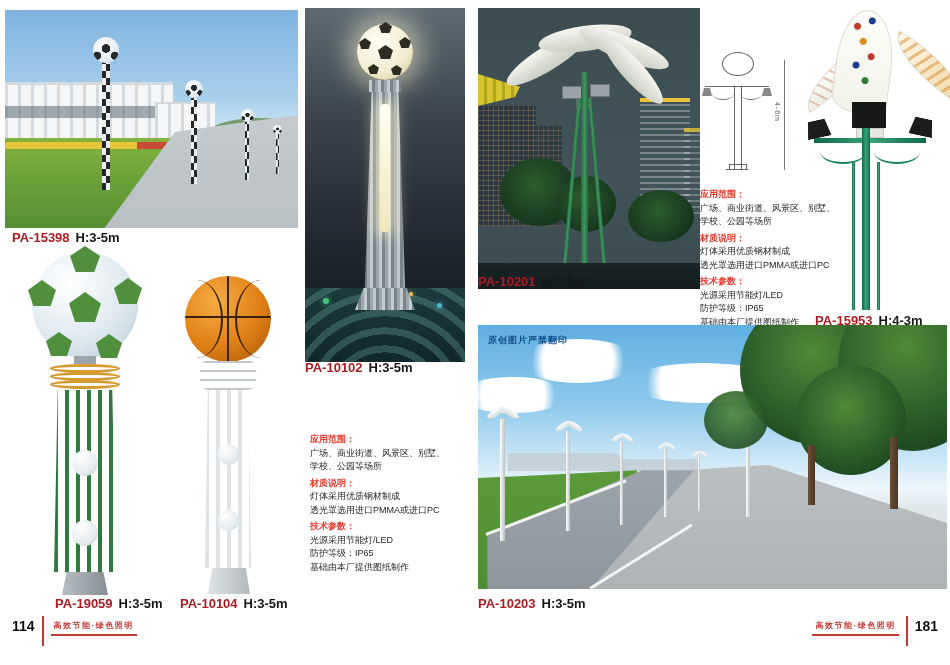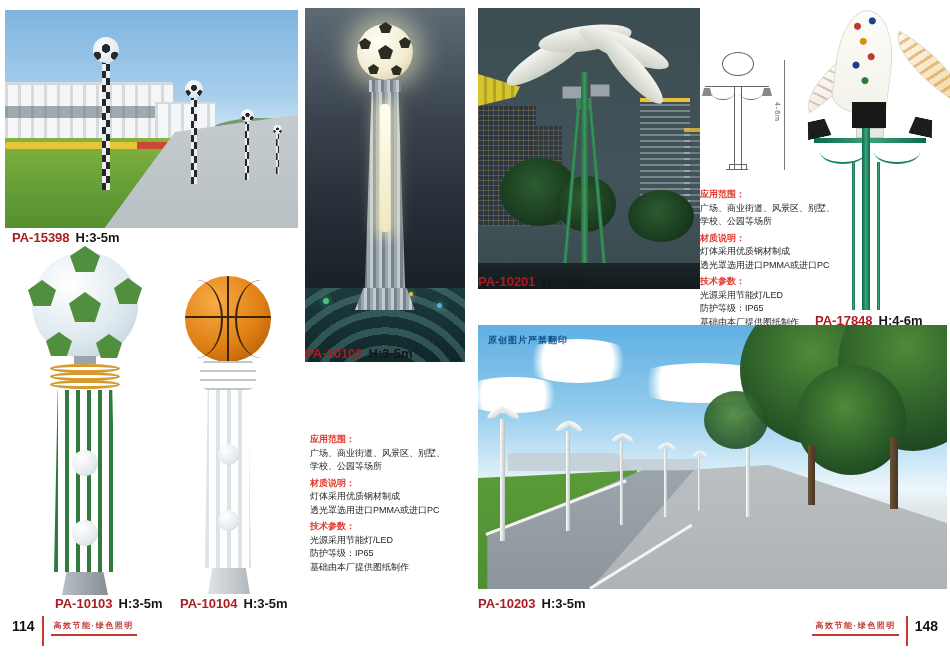--- a/index.html
+++ b/index.html
@@ -144,21 +144,21 @@
       <div style="top:0;"></div>
         <div style="top:8px;"></div>
         <div style="top:16px;"></div>
     </div>
     <div class="rods-green" style="left:28px;top:138px;width:62px;height:182px;clip-path:polygon(6% 0,94% 0,100% 100%,0 100%);"></div>
     <div class="sphere" style="left:46px;top:198px;width:26px;height:26px;"></div>
     <div class="sphere" style="left:46px;top:268px;width:26px;height:26px;"></div>
     <div class="pbase" style="left:36px;top:320px;width:46px;height:23px;"></div>
   </div>
   <div class="plabel" style="left:55px;top:596px;">
-    <span class="code">PA-10103</span><span class="ht">H:3-5m</span>
+    <span class="code">PA-19059</span><span class="ht">H:3-5m</span>
   </div>
 
   <div class="abs" style="left:170px;top:276px;width:115px;height:320px;">
     <div class="abs" style="left:15px;top:0;width:86px;height:86px;border-radius:50%;background:radial-gradient(circle at 36% 30%,#f6ad45,#e07f14 55%,#a55409);">
       <div class="abs" style="left:42px;top:0;width:2px;height:86px;background:#3a2408;border-radius:2px;"></div>
       <div class="abs" style="left:0;top:40px;width:86px;height:2px;background:#3a2408;border-radius:2px;"></div>
       <div class="abs" style="left:-14px;top:4px;width:50px;height:78px;border-right:2px solid #3a2408;border-radius:50%;"></div>
       <div class="abs" style="left:50px;top:4px;width:50px;height:78px;border-left:2px solid #3a2408;border-radius:50%;"></div>
     </div>
     <div class="abs" style="left:30px;top:84px;width:56px;height:30px;border-radius:8px/10px;background:linear-gradient(180deg,#ffffff,#dde2e5);background-image:repeating-linear-gradient(0deg,#bfc7cb 0 2px,rgba(0,0,0,0) 2px 9px);"></div>
@@ -183,21 +183,21 @@
       <div class="pent dark" style="left:2px;top:14px;width:12px;height:11px;"></div>
       <div class="pent dark" style="left:42px;top:13px;width:12px;height:11px;"></div>
       <div class="pent dark" style="left:11px;top:40px;width:11px;height:10px;"></div>
       <div class="pent dark" style="left:34px;top:41px;width:11px;height:10px;"></div>
     </div>
     <div class="steel" style="left:64px;top:72px;width:32px;height:12px;"></div>
     <div class="steel" style="left:56px;top:84px;width:48px;height:196px;clip-path:polygon(22% 0,78% 0,92% 100%,8% 100%);"></div>
     <div class="tube" style="left:75px;top:96px;width:10px;height:128px;"></div>
     <div class="steel" style="left:50px;top:280px;width:60px;height:22px;clip-path:polygon(14% 0,86% 0,100% 100%,0 100%);"></div>
   </div>
-  <div class="plabel" style="left:305px;top:346px;">
+  <div class="plabel" style="left:305px;top:360px;">
     <span class="code">PA-10102</span><span class="ht">H:3-5m</span>
   </div>
 
   <div class="spec" style="left:310px;top:430px;">
     <div class="h">应用范围：</div>
     <div>广场、商业街道、风景区、别墅、</div>
     <div>学校、公园等场所</div>
     <div class="h">材质说明：</div>
     <div>灯体采用优质钢材制成</div>
     <div>透光罩选用进口PMMA或进口PC</div>
@@ -266,21 +266,21 @@
     <div class="gpole" style="left:22px;top:128px;width:112px;height:5px;"></div>
     <div class="spotlight" style="left:14px;top:110px;width:24px;height:18px;transform:rotate(-12deg);"></div>
     <div class="spotlight" style="left:118px;top:108px;width:24px;height:18px;transform:rotate(12deg);"></div>
     <div class="arc2" style="left:28px;top:130px;width:46px;height:22px;"></div>
     <div class="arc2" style="left:82px;top:130px;width:46px;height:22px;"></div>
     <div class="gpole" style="left:70px;top:118px;width:8px;height:182px;"></div>
     <div class="gpole" style="left:60px;top:152px;width:3px;height:148px;"></div>
     <div class="gpole" style="left:85px;top:152px;width:3px;height:148px;"></div>
   </div>
   <div class="plabel" style="left:815px;top:313px;">
-    <span class="code">PA-17848</span><span class="ht">H:4-6m</span>
+    <span class="code">PA-15953</span><span class="ht">H:4-3m</span>
   </div>
 
   <div class="spec" style="left:700px;top:185px;">
     <div class="h">应用范围：</div>
     <div>广场、商业街道、风景区、别墅、</div>
     <div>学校、公园等场所</div>
     <div class="h">材质说明：</div>
     <div>灯体采用优质钢材制成</div>
     <div>透光罩选用进口PMMA或进口PC</div>
     <div class="h">技术参数：</div>
@@ -335,16 +335,16 @@
   </div>
 
   <div class="footer" style="left:12px;">
     <div class="num">114</div>
     <div class="vline"></div>
     <div class="slogan">高效节能·绿色照明</div>
   </div>
   <div class="footer" style="right:12px;">
     <div class="slogan">高效节能·绿色照明</div>
     <div class="vline"></div>
-    <div class="num">148</div>
+    <div class="num">181</div>
   </div>
 
 </div>
 
 </body></html>

